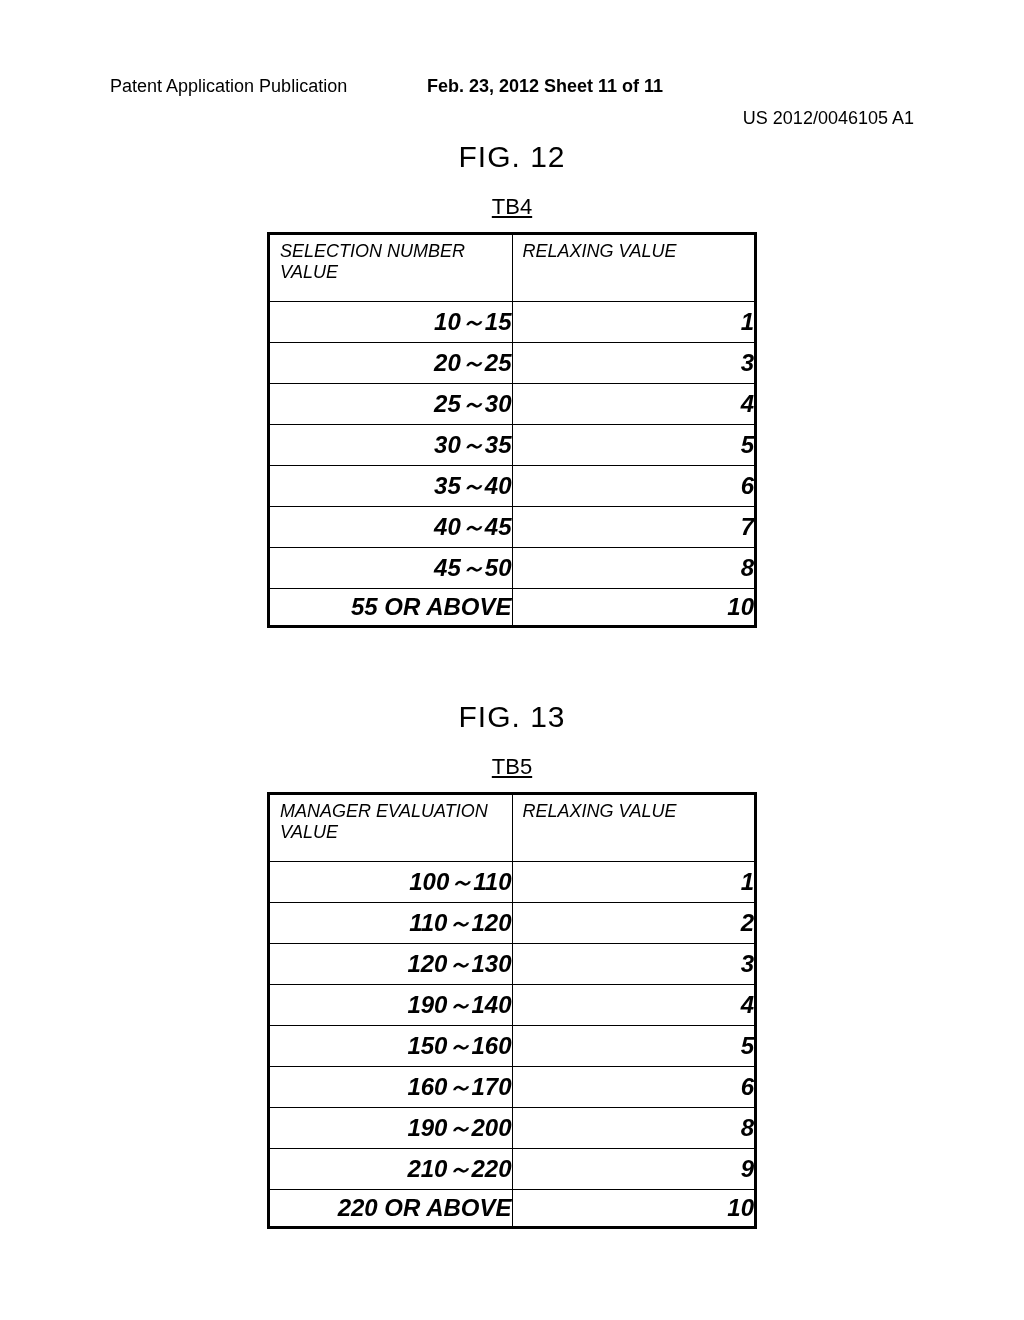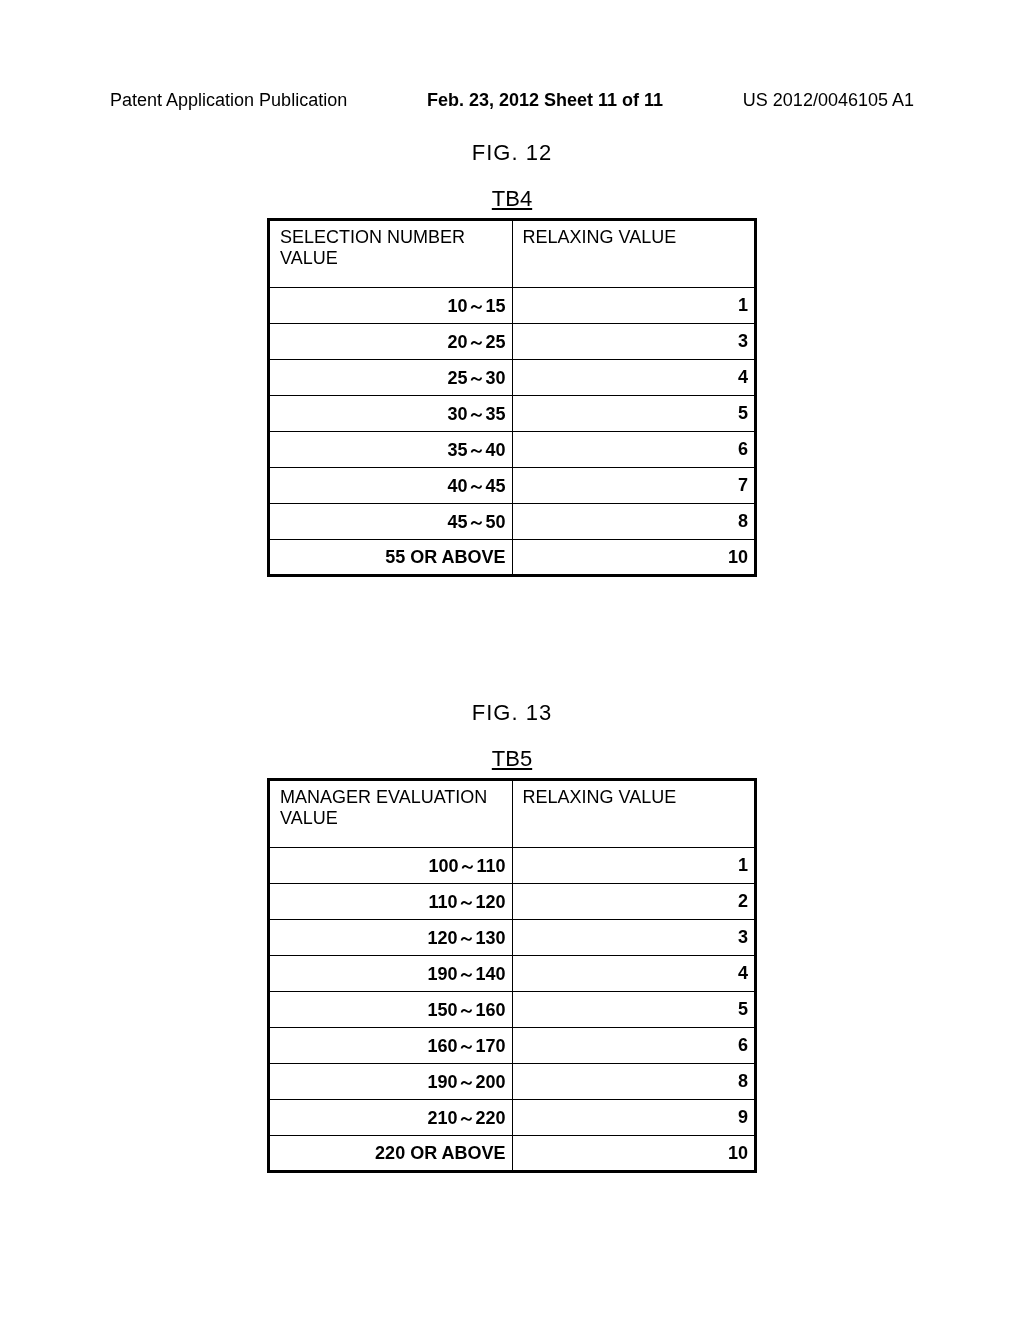--- a/index.html
+++ b/index.html
@@ -10,82 +10,84 @@
     body {
       width: 1024px;
       height: 1320px;
       background: #ffffff;
       font-family: Arial, Helvetica, sans-serif;
       color: #000000;
       position: relative;
     }
     .page-header {
       position: absolute;
-      top: 90px;
+      top: 76px;
       left: 110px;
       right: 110px;
       display: flex;
       justify-content: space-between;
       font-size: 18px;
     }
     .header-left {
       font-weight: normal;
     }
     .header-center {
       font-weight: bold;
     }
     .header-right {
       font-weight: normal;
+      margin-top: 32px;
     }
     .figure-block {
       position: absolute;
       left: 50%;
       transform: translateX(-50%);
       text-align: center;
     }
     .figure-12 {
       top: 140px;
     }
     .figure-13 {
       top: 700px;
     }
     .fig-title {
-      font-size: 22px;
+      font-size: 30px;
       font-weight: normal;
       margin-bottom: 20px;
       letter-spacing: 1px;
     }
     .table-label {
       font-size: 22px;
       text-decoration: underline;
       margin-bottom: 6px;
       display: inline-block;
     }
     .data-table {
       border-collapse: collapse;
       border: 3px solid #000000;
       width: 490px;
-      margin: 0 auto;
+      margin: 6px auto;
+      font-style: italic;
     }
     .data-table th {
       border: 1.5px solid #000000;
       padding: 6px 10px 18px 10px;
       text-align: left;
       vertical-align: top;
       font-size: 18px;
       font-weight: normal;
       height: 58px;
     }
     .data-table th:first-child {
       width: 50%;
     }
     .data-table td {
       border: 1.5px solid #000000;
-      padding: 4px 6px;
-      font-size: 18px;
+      padding: 4px 0;
+      font-size: 24px;
       font-weight: bold;
       height: 36px;
     }
     .data-table td:first-child {
       text-align: right;
     }
     .data-table td:last-child {
       text-align: right;
     }
   </style>

